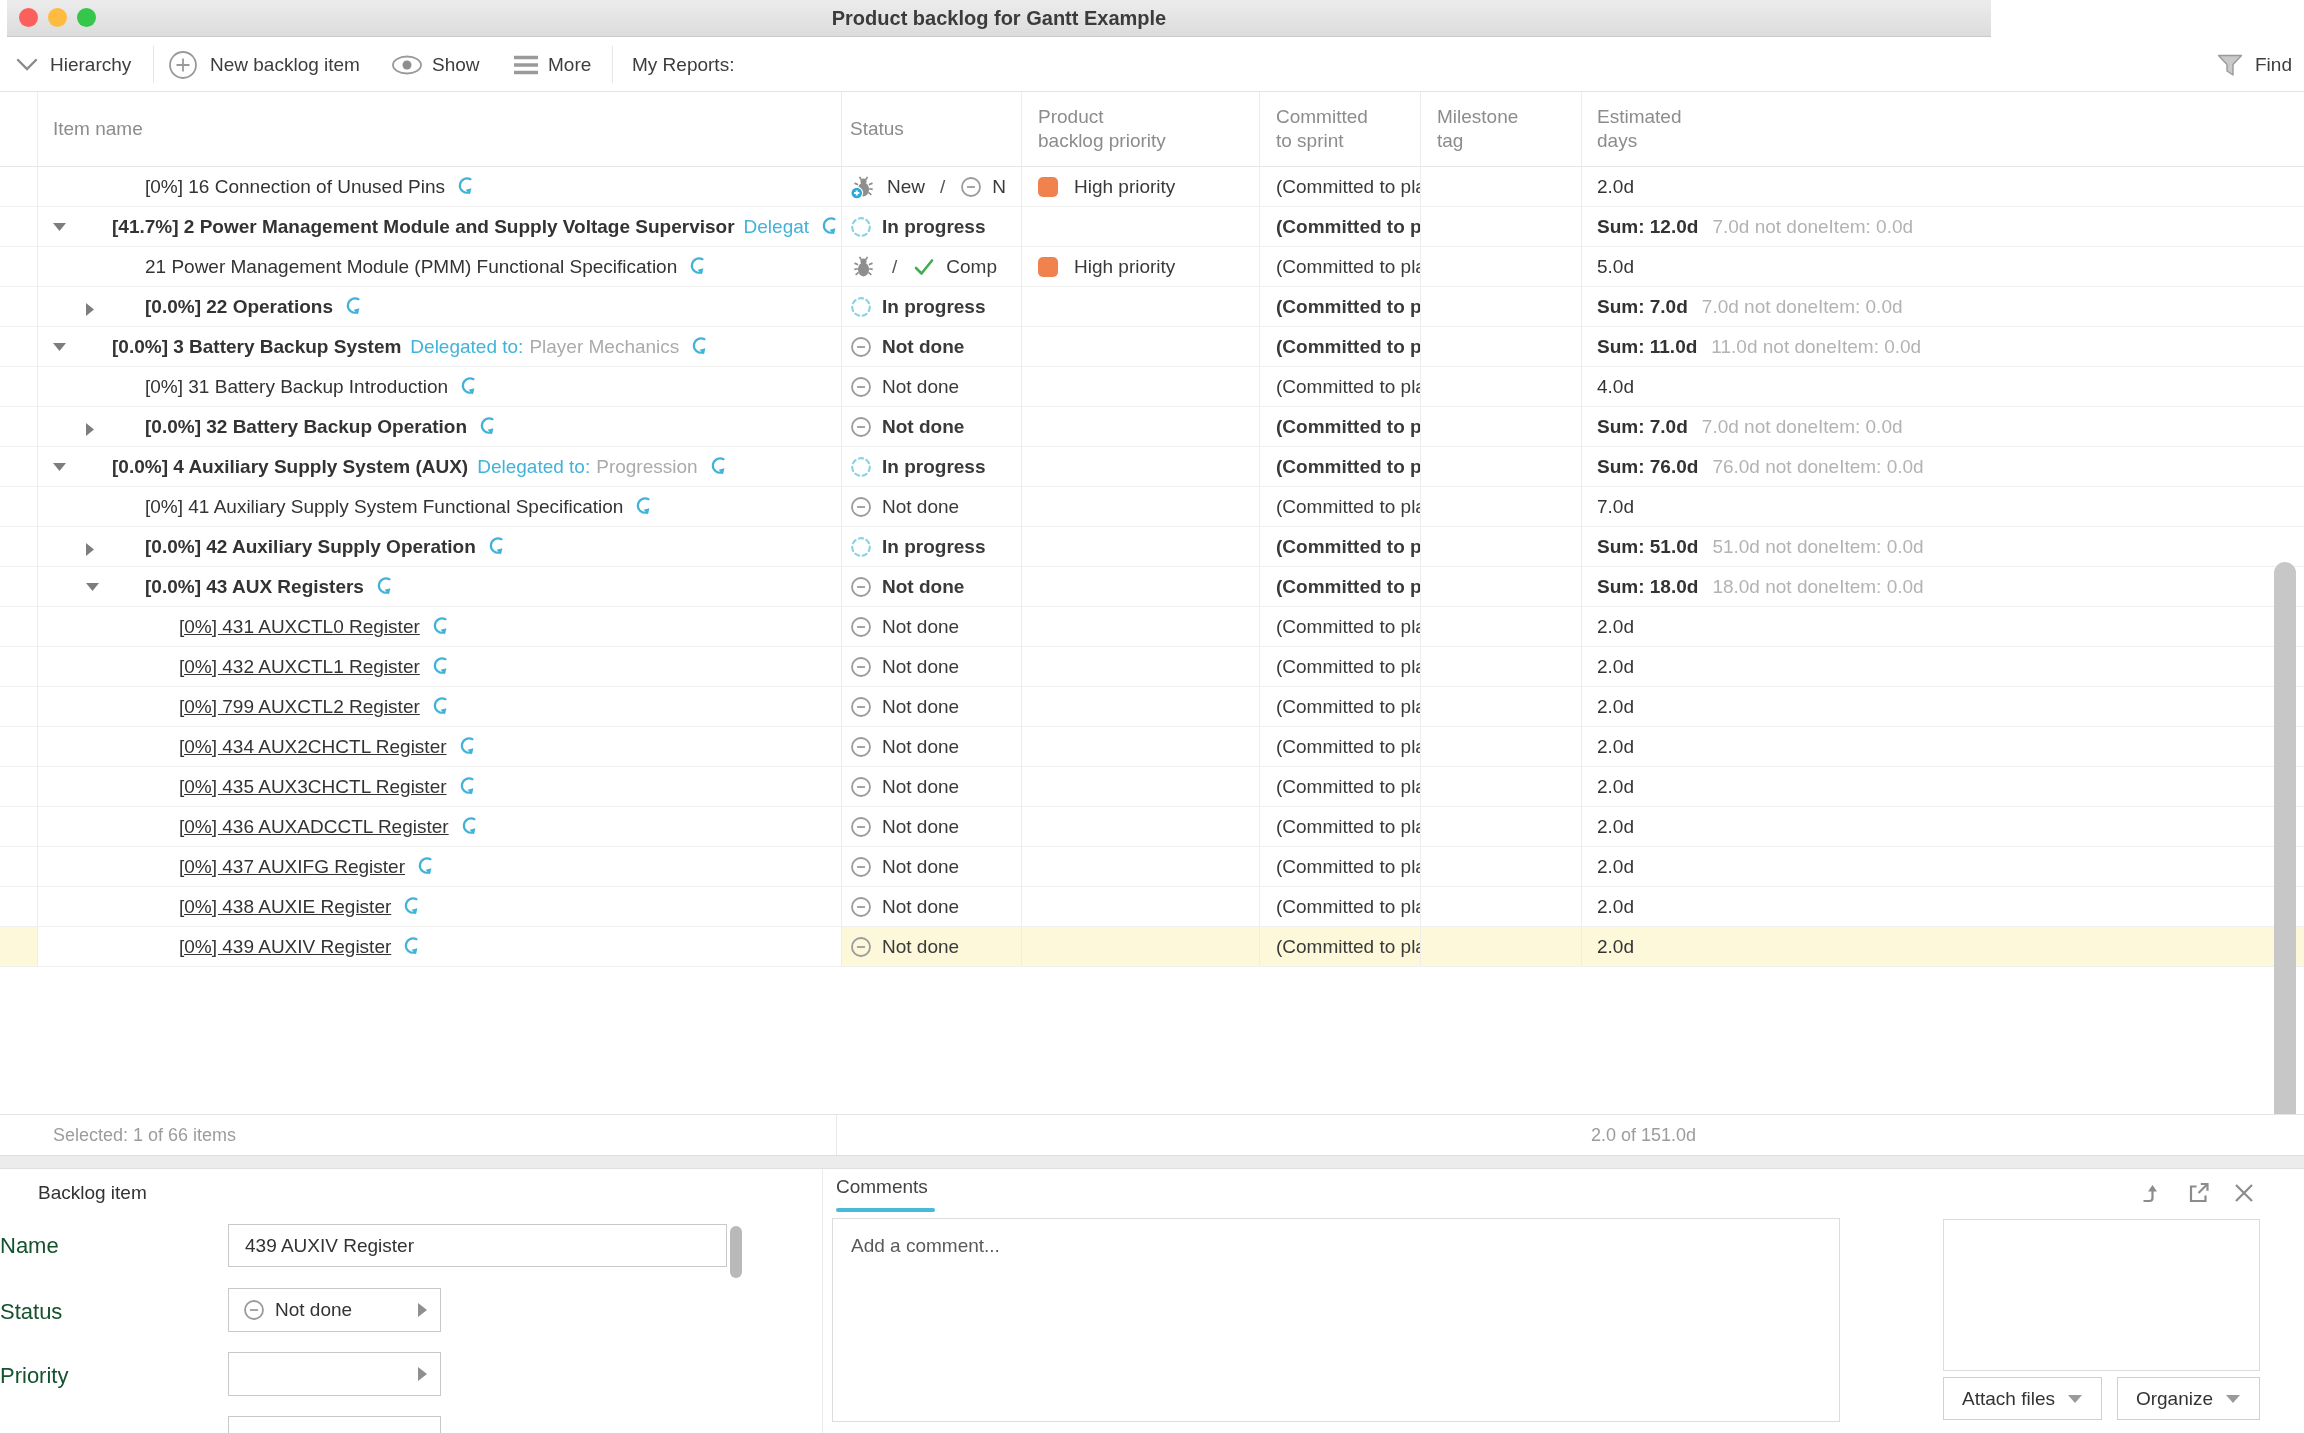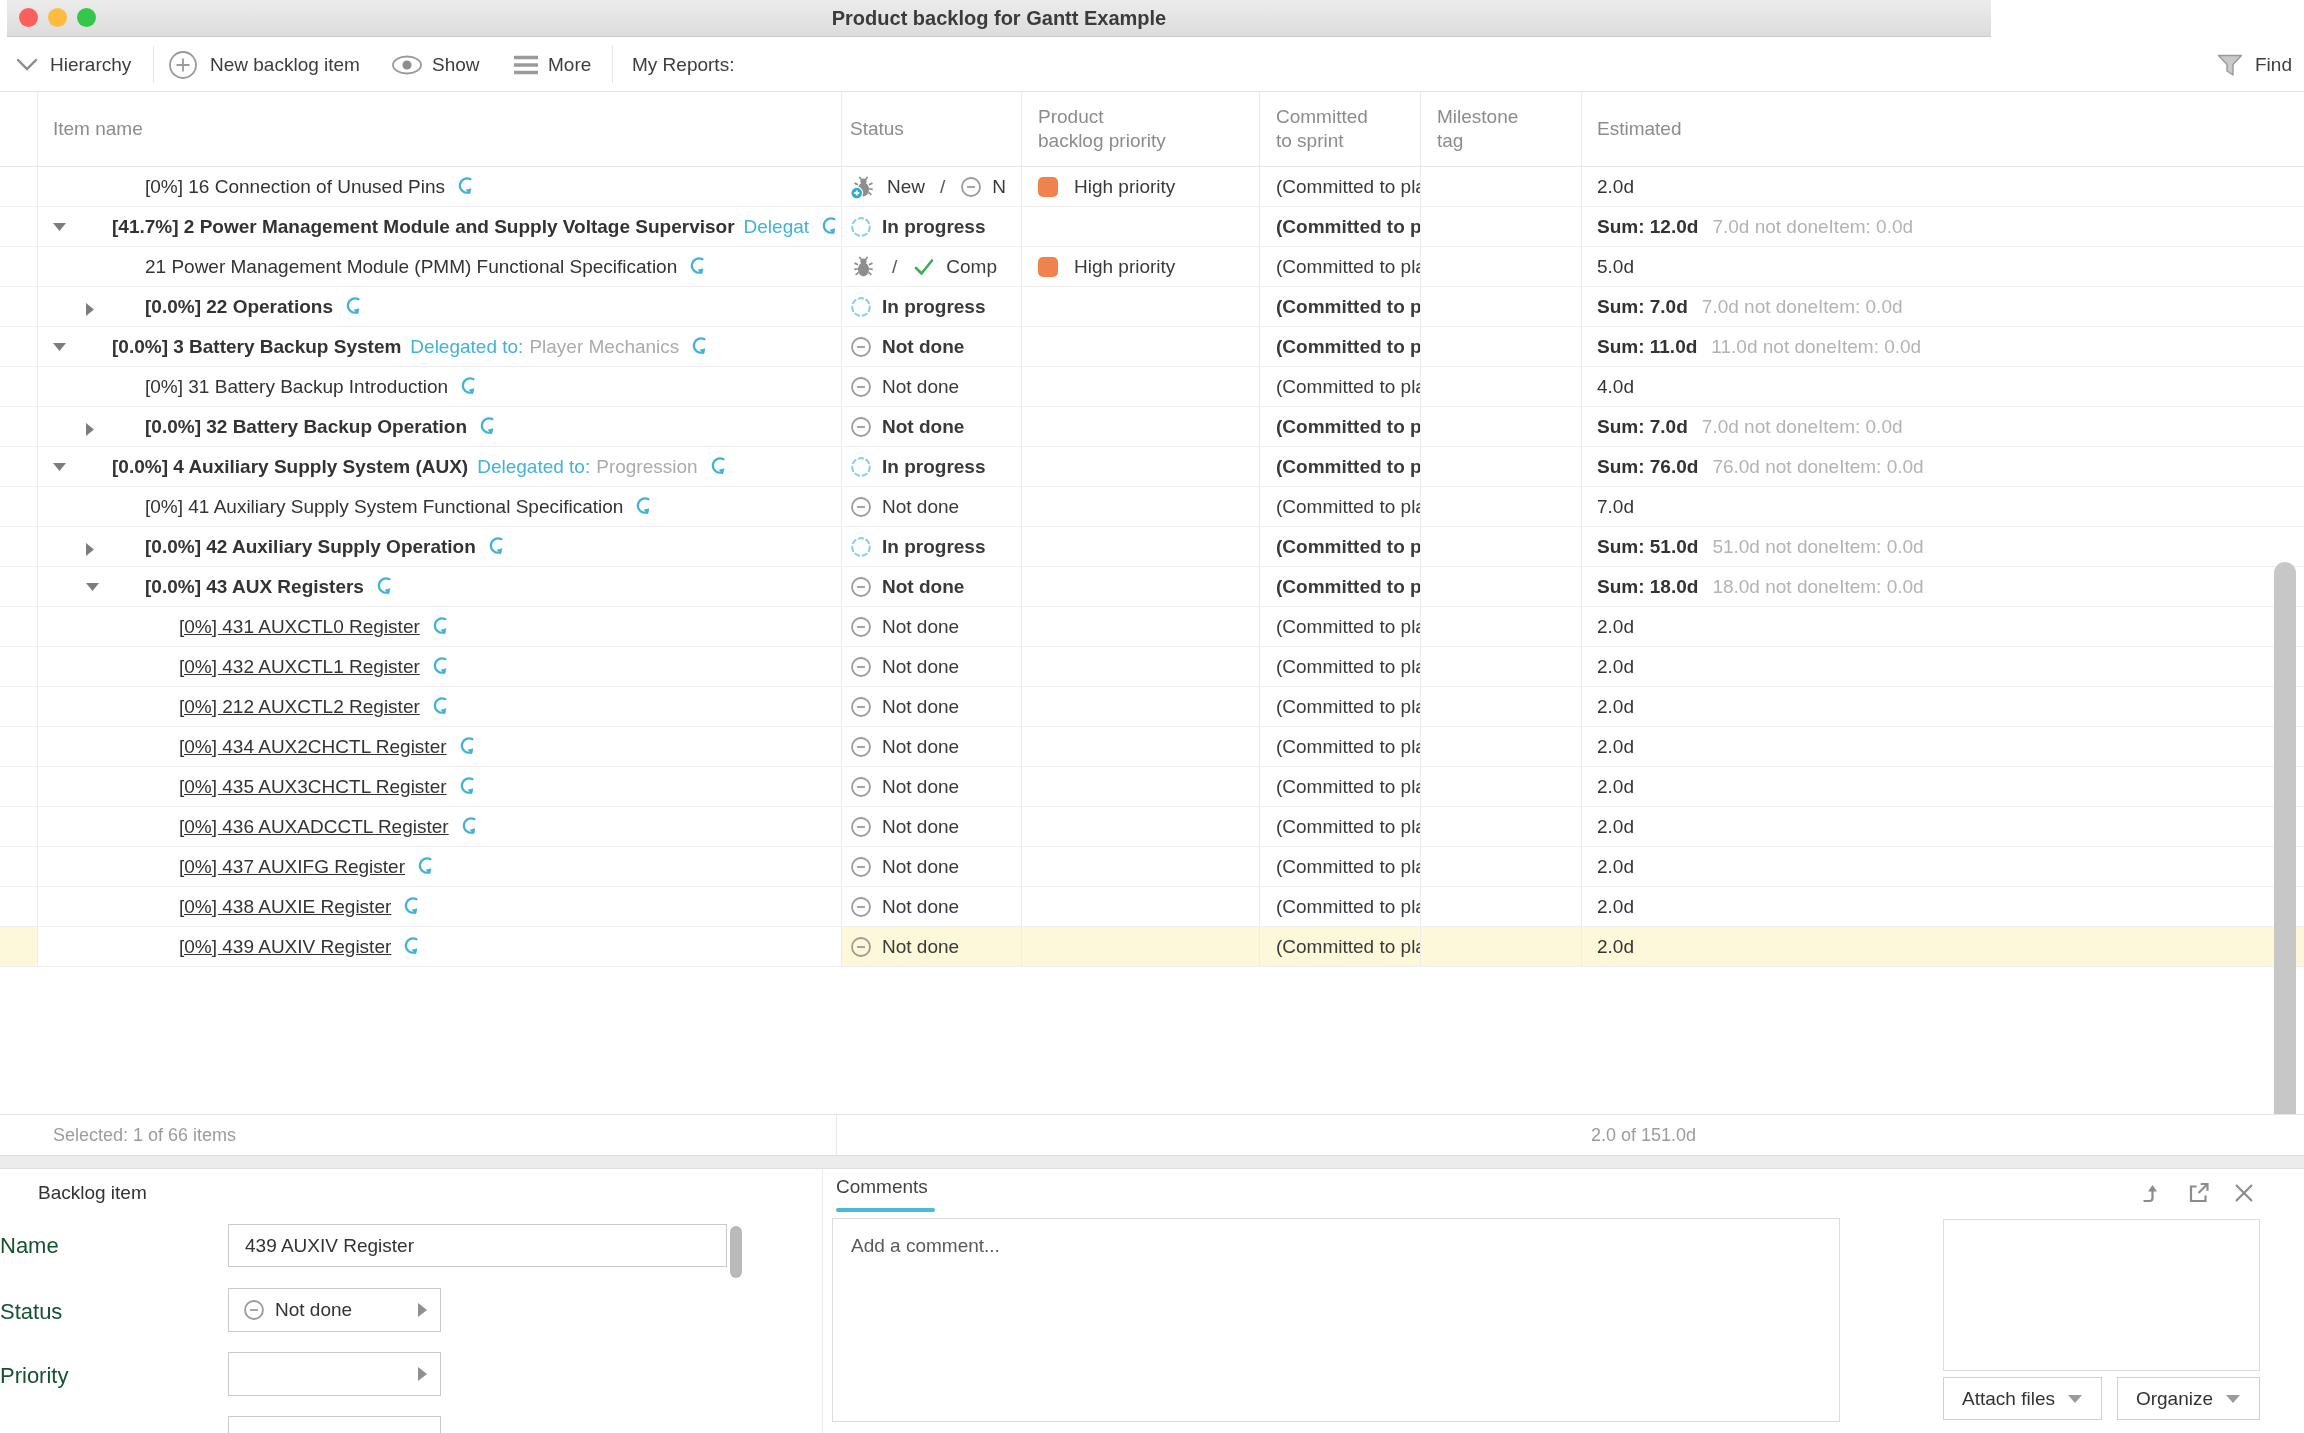--- a/index.html
+++ b/index.html
@@ -145,20 +145,21 @@
       <div class="hcell c-committed h-committed">
           <span>Committed</span>
           <span>to sprint</span>
         </div>
       <div class="hcell c-milestone h-milestone">
           <span>Milestone</span>
           <span>tag</span>
         </div>
       <div class="hcell c-est h-est">
           <span>Estimated</span>
+          <span>days</span>
         </div>
     </div>
     <div id="rows">
         <div class="trow">
           <div class="cell c-gutter"></div>
           <div class="cell c-name">
             <span class="iname ind2">[0%] 16 Connection of Unused Pins</span>
             <span class="flow">
               <svg width="22" height="23" viewBox="0 0 22 23" fill="none">
                 <path d="M16.5 4.2 A7.2 7.2 0 1 0 15.2 17.4" stroke="#41b3d9" stroke-width="2.2" fill="none" stroke-linecap="round"></path>
@@ -601,21 +602,21 @@
             <span class="ctx">(Committed to plan</span>
           </div>
           <div class="cell c-milestone"></div>
           <div class="cell c-est">
             <span class="etx">2.0d</span>
           </div>
         </div>
         <div class="trow">
           <div class="cell c-gutter"></div>
           <div class="cell c-name">
-            <span class="iname ind3">[0%] 212 AUXCTL2 Register</span>
+            <span class="iname ind3">[0%] 799 AUXCTL2 Register</span>
             <span class="flow">
               <svg width="22" height="23" viewBox="0 0 22 23" fill="none">
                 <path d="M16.5 4.2 A7.2 7.2 0 1 0 15.2 17.4" stroke="#41b3d9" stroke-width="2.2" fill="none" stroke-linecap="round"></path>
                 <path d="M11.6 14.8 L15.9 19.4 L17.4 13.3 Z" fill="#41b3d9"></path>
               </svg>
             </span>
           </div>
           <div class="cell c-status">
             <span class="sic">
               <svg width="22" height="22" viewBox="0 0 22 22">

